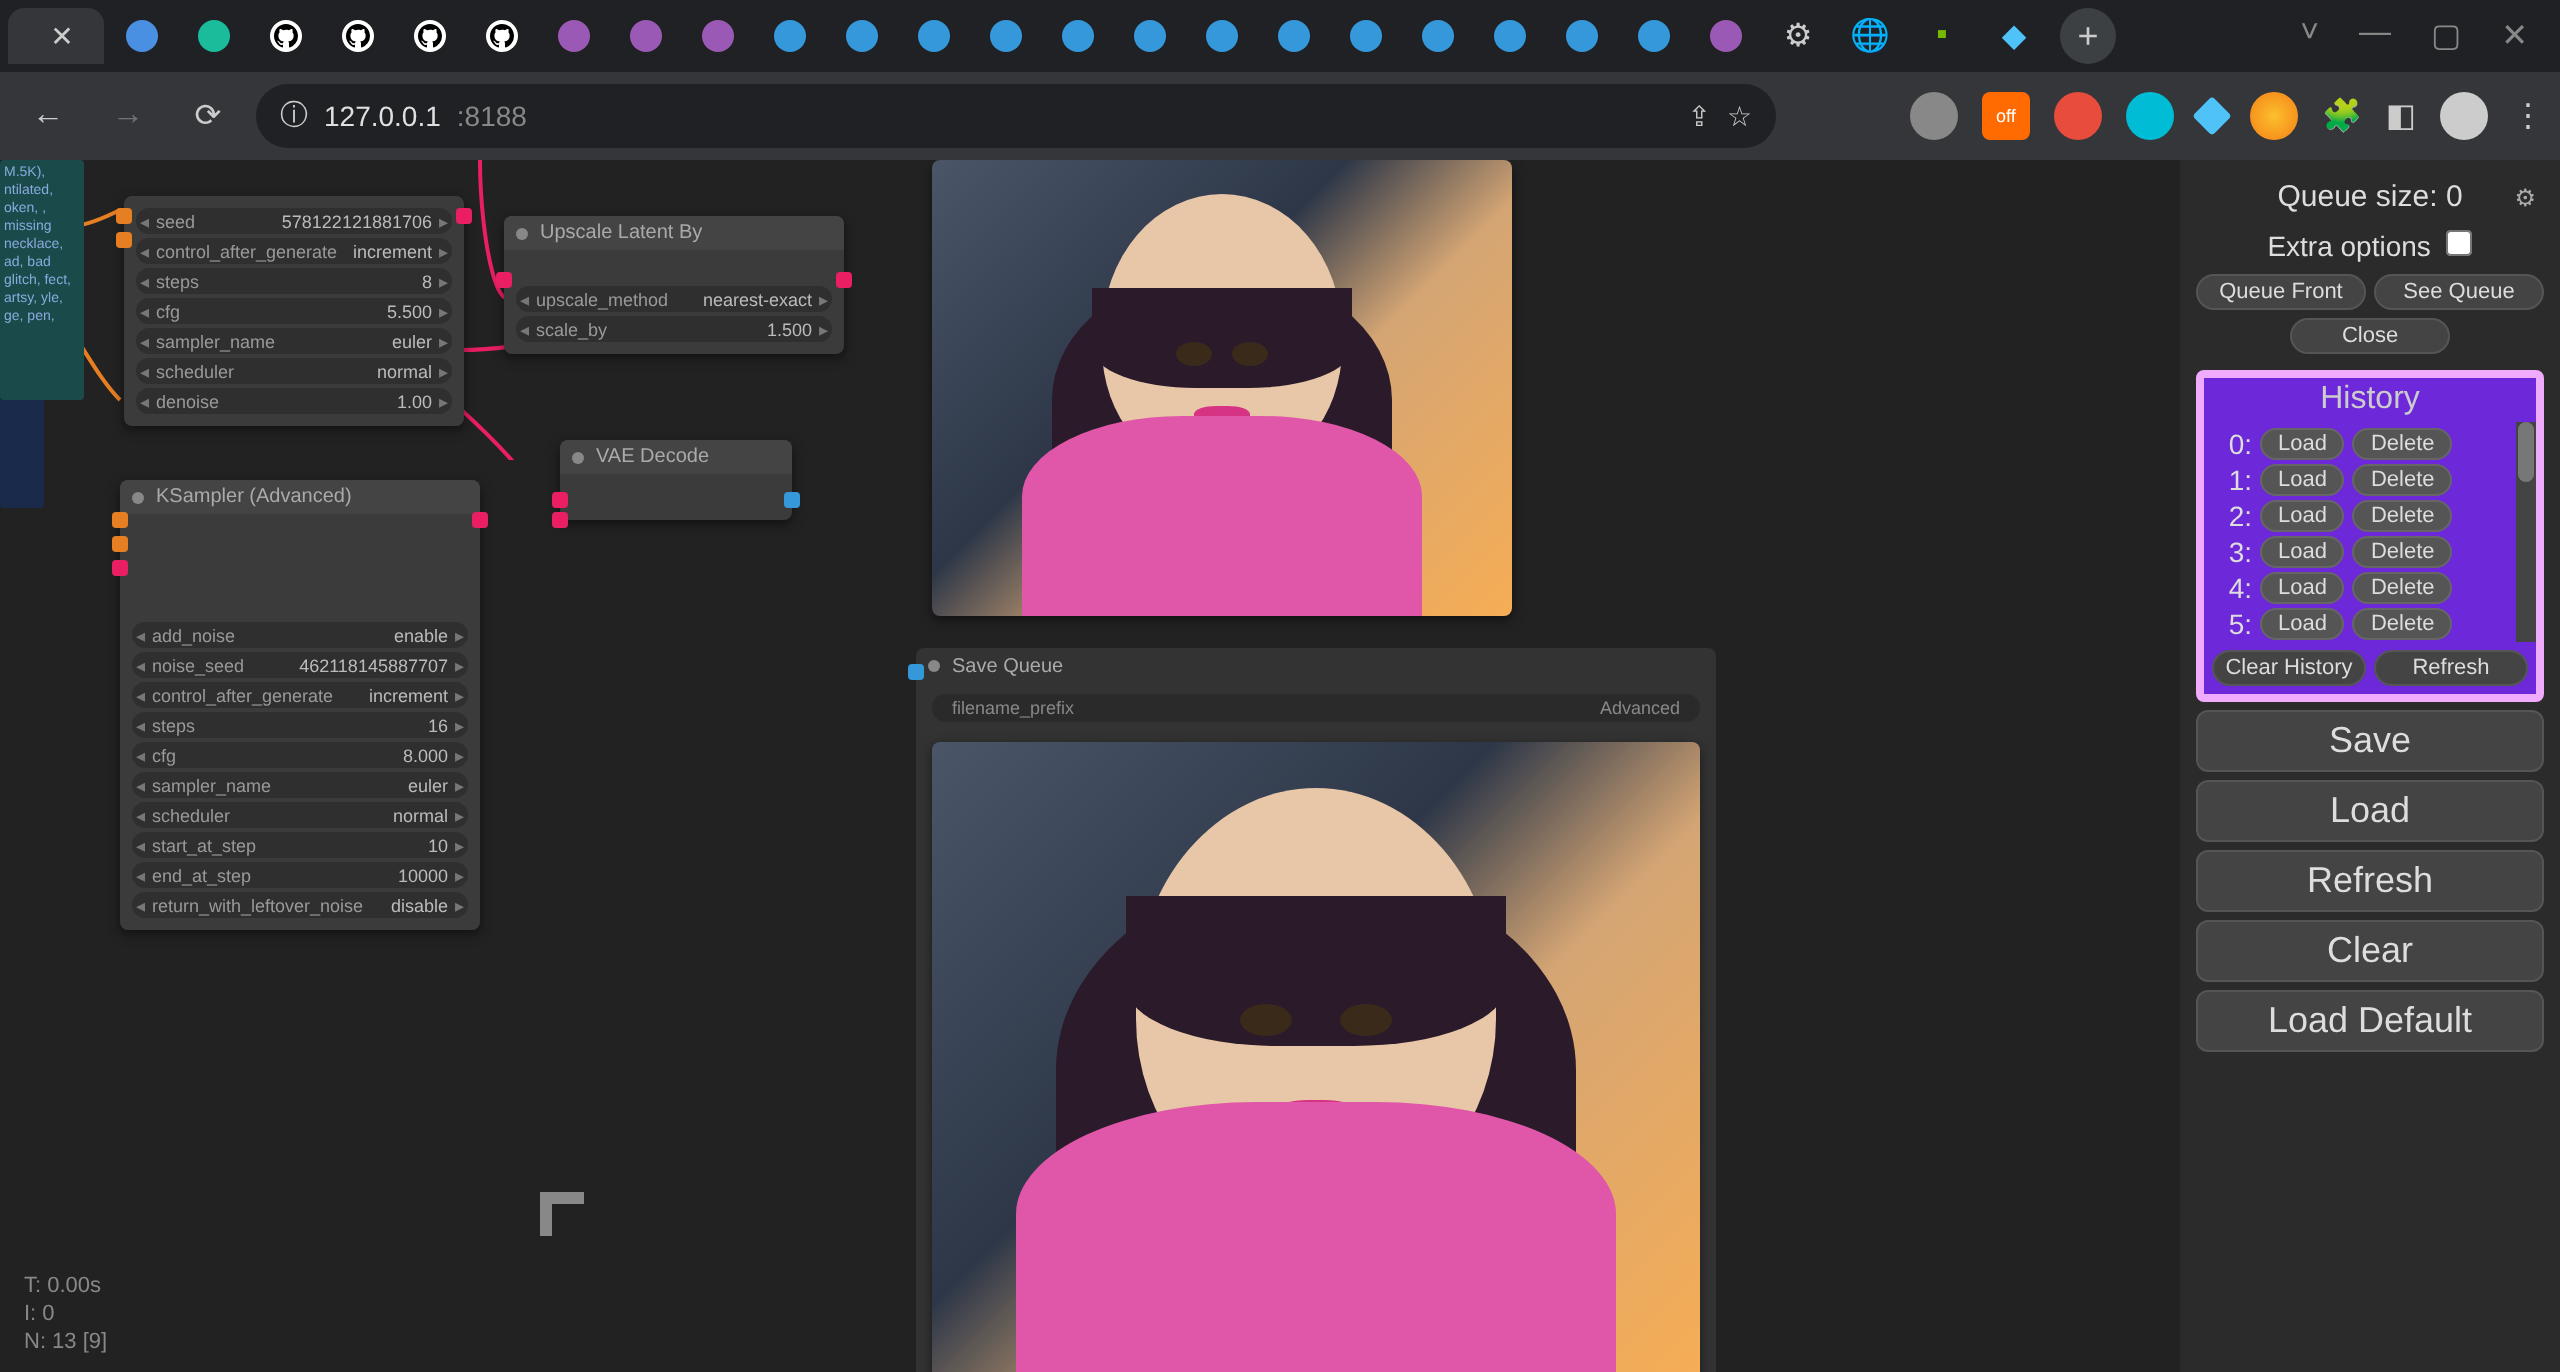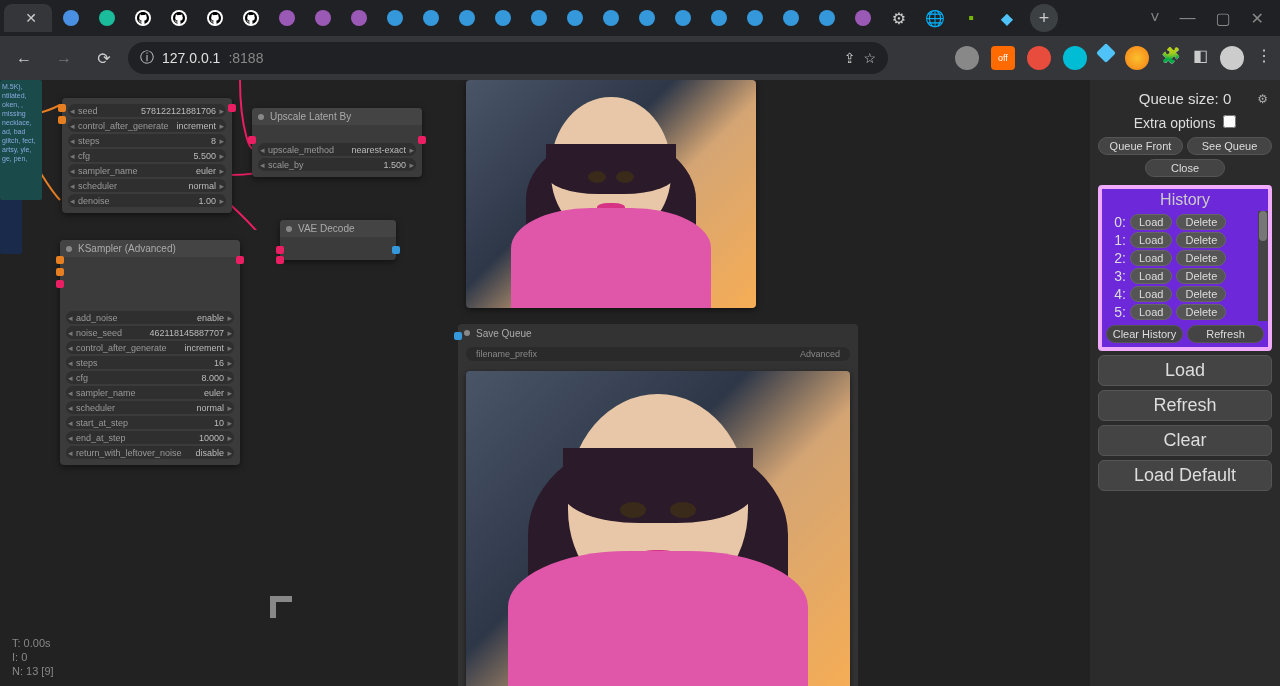--- a/index.html
+++ b/index.html
@@ -17,21 +17,21 @@
 .fav-bluecircle { background: #3498db; }
 .fav-github { background: #fff; display: flex; align-items: center; justify-content: center; }
 .tab-new { width: 28px; height: 28px; background: #3c4043; border-radius: 50%; display: flex; align-items: center; justify-content: center; color: #ccc; font-size: 18px; margin-left: 4px; }
 .window-controls { margin-left: auto; display: flex; gap: 20px; color: #888; padding-right: 12px; }
 
 .addrbar { height: 44px; background: #35363a; display: flex; align-items: center; padding: 0 8px; gap: 8px; }
 .nav-btn { width: 32px; height: 32px; display: flex; align-items: center; justify-content: center; color: #ccc; border-radius: 50%; cursor: pointer; }
 .url-box { flex: 1; max-width: 760px; height: 32px; background: #202124; border-radius: 16px; display: flex; align-items: center; padding: 0 12px; color: #ccc; font-size: 14px; gap: 8px; }
 .url-host { color: #e0e0e0; }
 .url-port { color: #888; }
-.addr-right { margin-left: auto; display: flex; gap: 12px; align-items: flex-start; }
+.addr-right { margin-left: auto; display: flex; gap: 12px; align-items: center; }
 .ext-icon { width: 24px; height: 24px; border-radius: 4px; }
 .ext-globe { background: #888; border-radius: 50%; }
 .ext-orange { background: #ff6b00; font-size: 9px; color: #fff; display:flex; align-items:center; justify-content:center; }
 .ext-red { background: #e74c3c; border-radius: 50%; }
 .ext-cyan { background: #00bcd4; border-radius: 50%; }
 .ext-diamond { background: #4fc3f7; border-radius: 2px; transform: rotate(45deg); width: 14px; height: 14px; }
 .ext-gold { background: radial-gradient(#fbc02d,#f57f17); border-radius: 50%; }
 
 
 .canvas { position: absolute; top: 80px; left: 0; right: 190px; bottom: 0; background: #222; overflow: hidden; }
@@ -526,17 +526,18 @@
         <div class="hist-scroll">
           <div class="thumb"></div>
         </div>
     </div>
     <div class="hist-actions">
       <div class="btn-sm">Clear History</div>
       <div class="btn-sm">Refresh</div>
     </div>
   </div>
 
+  <div class="btn-big">Save</div>
   <div class="btn-big">Load</div>
   <div class="btn-big">Refresh</div>
   <div class="btn-big">Clear</div>
   <div class="btn-big">Load Default</div>
 </div>
 
 </body></html>

